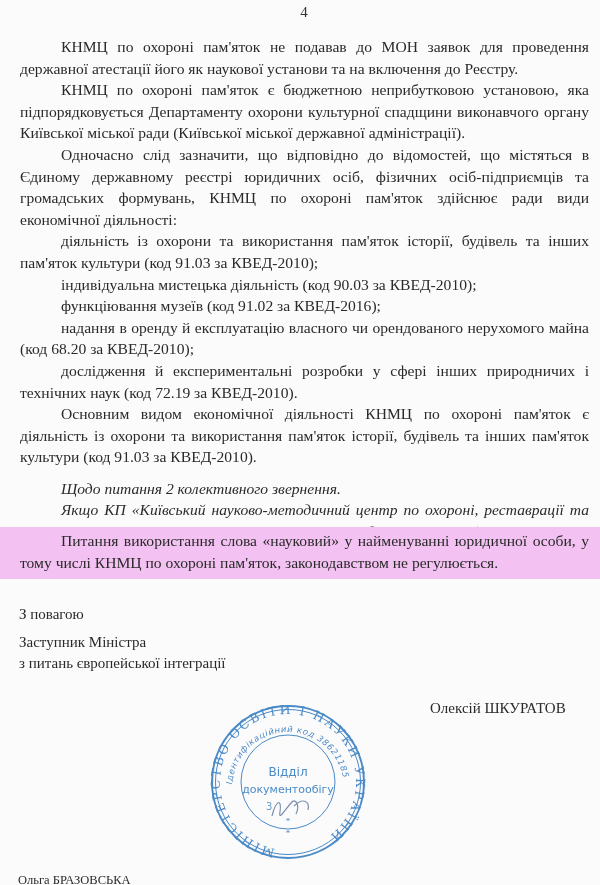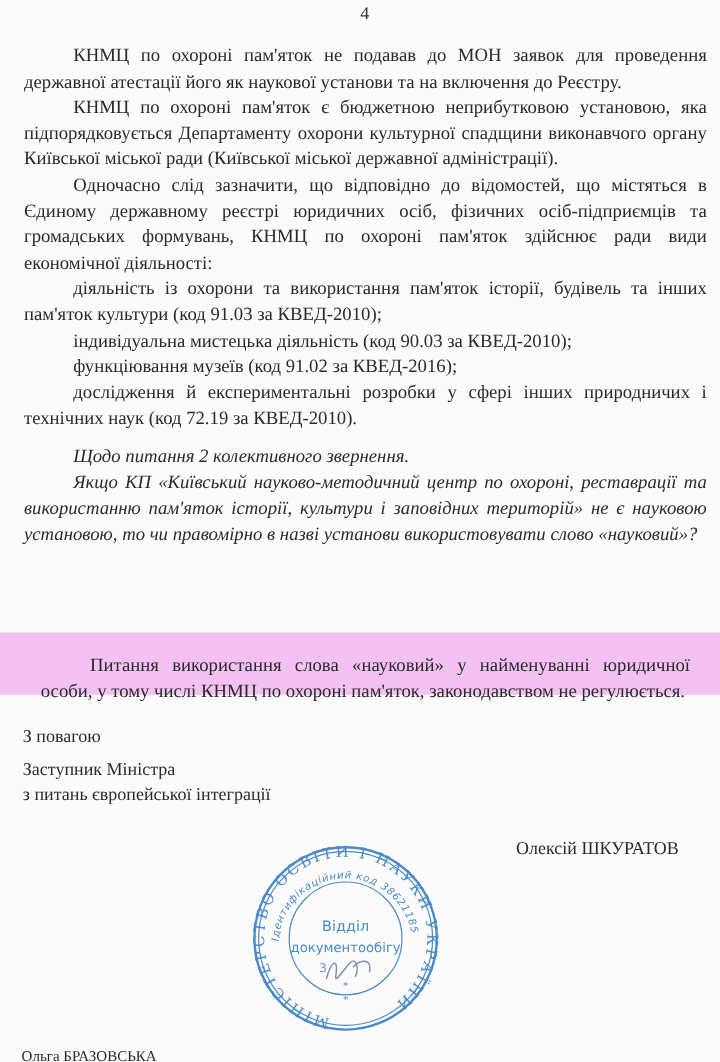--- a/index.html
+++ b/index.html
@@ -7,40 +7,42 @@
       width: 600px; height: 885px; background: #fbfbfb; position: relative; overflow: hidden;
       font-family: "Liberation Serif", "DejaVu Serif", serif; color: #2a2a2a;
     }
     .page-num { position: absolute; top: 4px; left: 0; width: 608px; text-align: center; font-size: 15px; color: #333; }
     .body-text { position: absolute; left: 20px; top: 36px; width: 569px; font-size: 15.6px; line-height: 21.6px; }
     .body-text p { margin: 0; text-align: justify; text-indent: 41px; }
     .body-text p.gap { margin-top: 10px; }
     .body-text p.it { font-style: italic; }
     .hl-band { position: absolute; left: 0; top: 527px; width: 600px; height: 52px; background: #f3c2f2; }
     .hl-text { position: absolute; left: 20px; top: 530px; width: 569px; font-size: 15.6px; line-height: 21.6px; }
-    .hl-text p { margin: 14px; text-align: justify; text-indent: 41px; }
+    .hl-text p { margin: 0; text-align: justify; text-indent: 41px; }
     .regards { position: absolute; left: 19px; top: 606px; font-size: 15px; }
     .position { position: absolute; left: 19px; top: 632px; font-size: 15px; line-height: 21px; }
     .signer { position: absolute; left: 430px; top: 652px; font-size: 15px; margin-top: 48px; }
     .executor { position: absolute; left: 18px; top: 873px; font-size: 12.5px; line-height: 14.5px; }
     .stamp { position: absolute; left: 210px; top: 702px; width: 156px; height: 160px; }
   </style>
 </head>
 <body>
 
 <div class="page-num">4</div>
 
 <div class="body-text">
   <p>КНМЦ по охороні пам'яток не подавав до МОН заявок для проведення державної атестації його як наукової установи та на включення до Реєстру.</p>
   <p>КНМЦ по охороні пам'яток є бюджетною неприбутковою установою, яка підпорядковується Департаменту охорони культурної спадщини виконавчого органу Київської міської ради (Київської міської державної адміністрації).</p>
   <p>Одночасно слід зазначити, що відповідно до відомостей, що містяться в Єдиному державному реєстрі юридичних осіб, фізичних осіб-підприємців та громадських формувань, КНМЦ по охороні пам'яток здійснює ради види економічної діяльності:</p>
   <p>діяльність із охорони та використання пам'яток історії, будівель та інших пам'яток культури (код 91.03 за КВЕД-2010);</p>
   <p>індивідуальна мистецька діяльність (код 90.03 за КВЕД-2010);</p>
   <p>функціювання музеїв (код 91.02 за КВЕД-2016);</p>
+  <p>надання в оренду й експлуатацію власного чи орендованого нерухомого майна (код 68.20 за КВЕД-2010);</p>
   <p>дослідження й експериментальні розробки у сфері інших природничих і технічних наук (код 72.19 за КВЕД-2010).</p>
+  <p>Основним видом економічної діяльності КНМЦ по охороні пам'яток є діяльність із охорони та використання пам'яток історії, будівель та інших пам'яток культури (код 91.03 за КВЕД-2010).</p>
   <p class="it gap">Щодо питання 2 колективного звернення.</p>
   <p class="it">Якщо КП «Київський науково-методичний центр по охороні, реставрації та використанню пам'яток історії, культури і заповідних територій» не є науковою установою, то чи правомірно в назві установи використовувати слово «науковий»?</p>
 </div>
 
 <div class="hl-band"></div>
 <div class="hl-text">
   <p>Питання використання слова «науковий» у найменуванні юридичної особи, у тому числі КНМЦ по охороні пам'яток, законодавством не регулюється.</p>
 </div>
 
 <div class="regards">З повагою</div>

